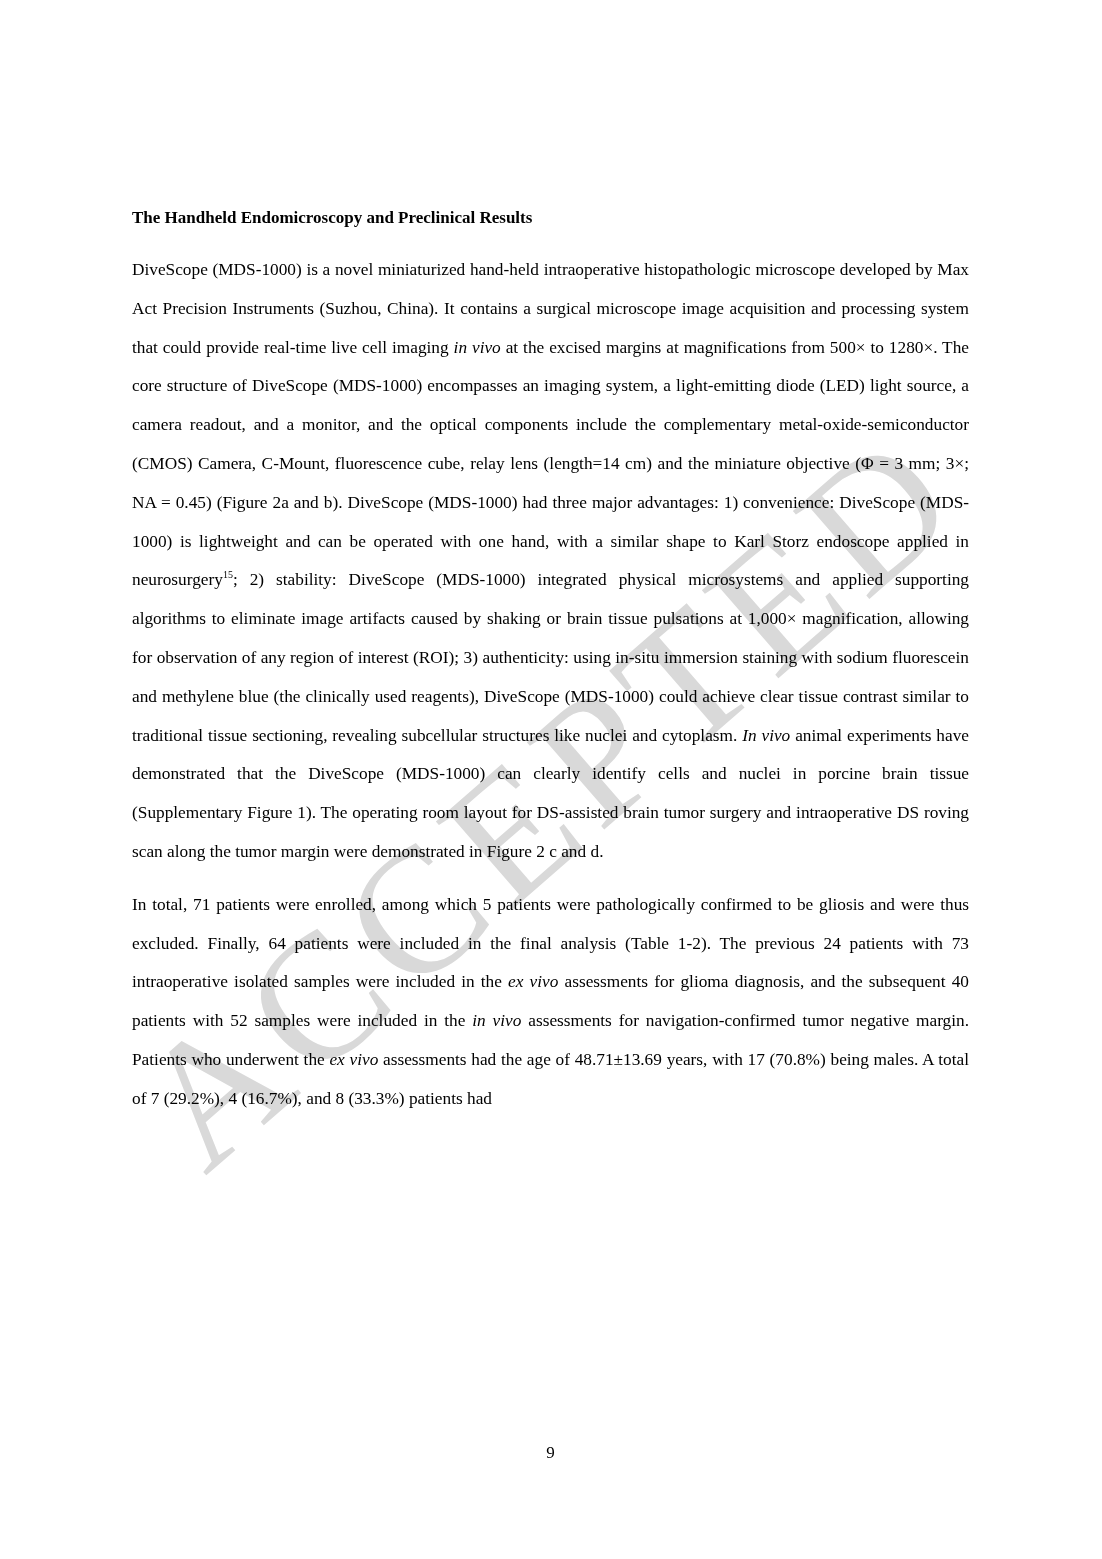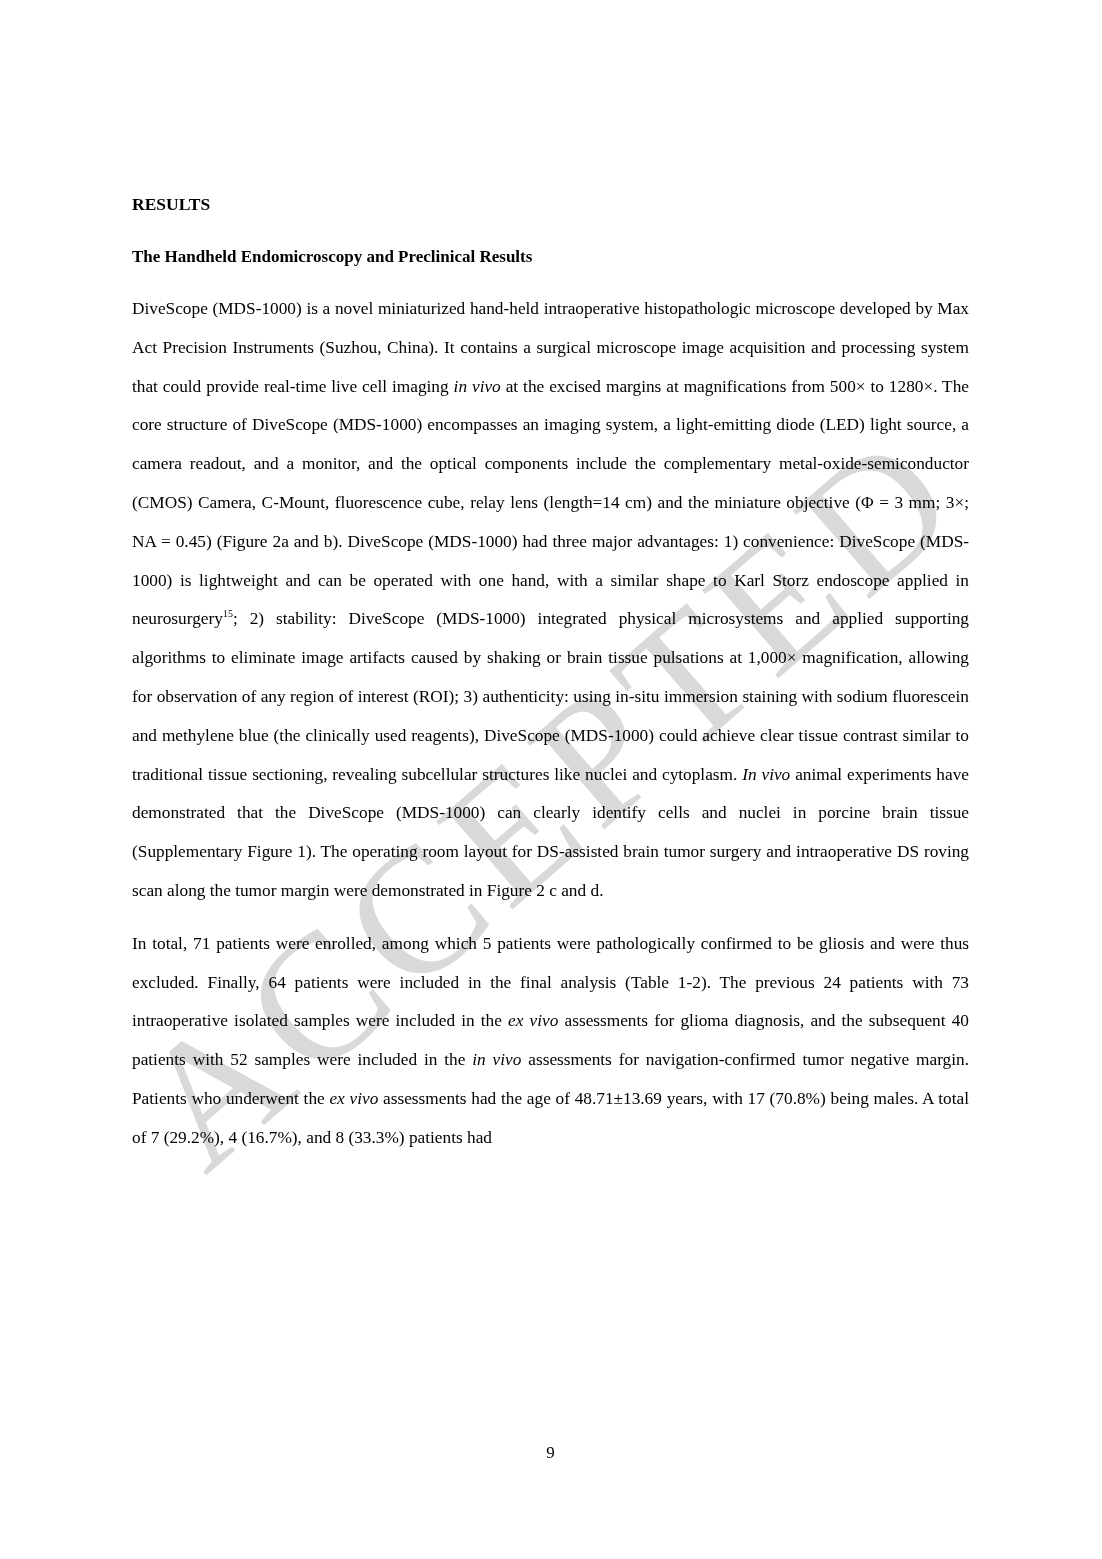--- a/index.html
+++ b/index.html
@@ -70,21 +70,20 @@
 </style>
 </head>
 <body>
 
 <div class="page">
 
   <div class="watermark">ACCEPTED</div>
 
   <div class="content">
 
-    <div class="h-results">RESULTS</div>
 
     <div class="h-sub">The Handheld Endomicroscopy and Preclinical Results</div>
 
     <p class="body-para"><span>DiveScope (MDS-1000) is a novel miniaturized hand-held intraoperative histopathologic microscope developed by Max Act Precision Instruments (Suzhou, China). It contains a surgical microscope image acquisition and processing system that could provide real-time live cell imaging </span><i>in vivo</i><span> at the excised margins at magnifications from 500× to 1280×. The core structure of DiveScope (MDS-1000) encompasses an imaging system, a light-emitting diode (LED) light source, a camera readout, and a monitor, and the optical components include the complementary metal-oxide-semiconductor (CMOS) Camera, C-Mount, fluorescence cube, relay lens (length=14 cm) and the miniature objective (Φ = 3 mm; 3×; NA = 0.45) (</span><b>Figure 2a and b</b><span>). DiveScope (MDS-1000) had three major advantages: 1) convenience: DiveScope (MDS-1000) is lightweight and can be operated with one hand, with a similar shape to Karl Storz endoscope applied in neurosurgery</span><sup>15</sup><span>; 2) stability: DiveScope (MDS-1000) integrated physical microsystems and applied supporting algorithms to eliminate image artifacts caused by shaking or brain tissue pulsations at 1,000× magnification, allowing for observation of any region of interest (ROI); 3) authenticity: using in-situ immersion staining with sodium fluorescein and methylene blue (the clinically used reagents), DiveScope (MDS-1000) could achieve clear tissue contrast similar to traditional tissue sectioning, revealing subcellular structures like nuclei and cytoplasm. </span><i>In vivo</i><span> animal experiments have demonstrated that the DiveScope (MDS-1000) can clearly identify cells and nuclei in porcine brain tissue (</span><b>Supplementary Figure 1</b><span>). The operating room layout for DS-assisted brain tumor surgery and intraoperative DS roving scan along the tumor margin were demonstrated in </span><b>Figure 2 c and d</b><span>.</span></p>
 
 
     <p class="body-para"><span>In total, 71 patients were enrolled, among which 5 patients were pathologically confirmed to be gliosis and were thus excluded. Finally, 64 patients were included in the final analysis (</span><b>Table 1-2</b><span>). The previous 24 patients with 73 intraoperative isolated samples were included in the </span><i>ex vivo</i><span> assessments for glioma diagnosis, and the subsequent 40 patients with 52 samples were included in the </span><i>in vivo</i><span> assessments for navigation-confirmed tumor negative margin. Patients who underwent the </span><i>ex vivo</i><span> assessments had the age of 48.71±13.69 years, with 17 (70.8%) being males. A total of 7 (29.2%), 4 (16.7%), and 8 (33.3%) patients had</span></p>
 
   </div>
 

